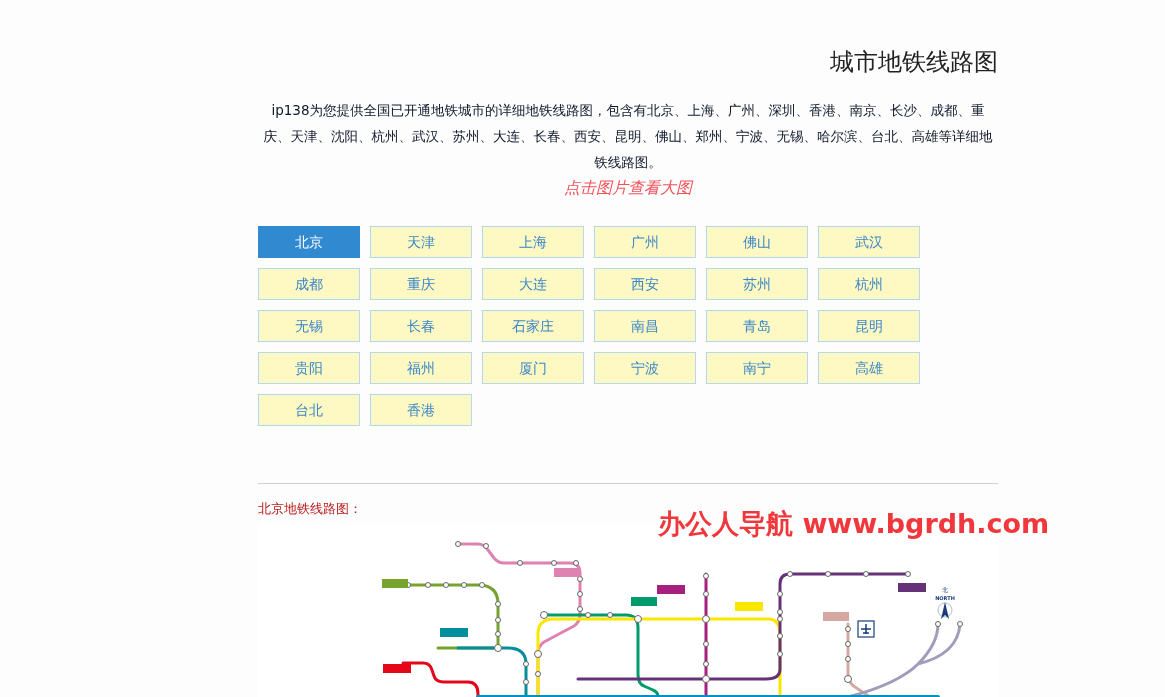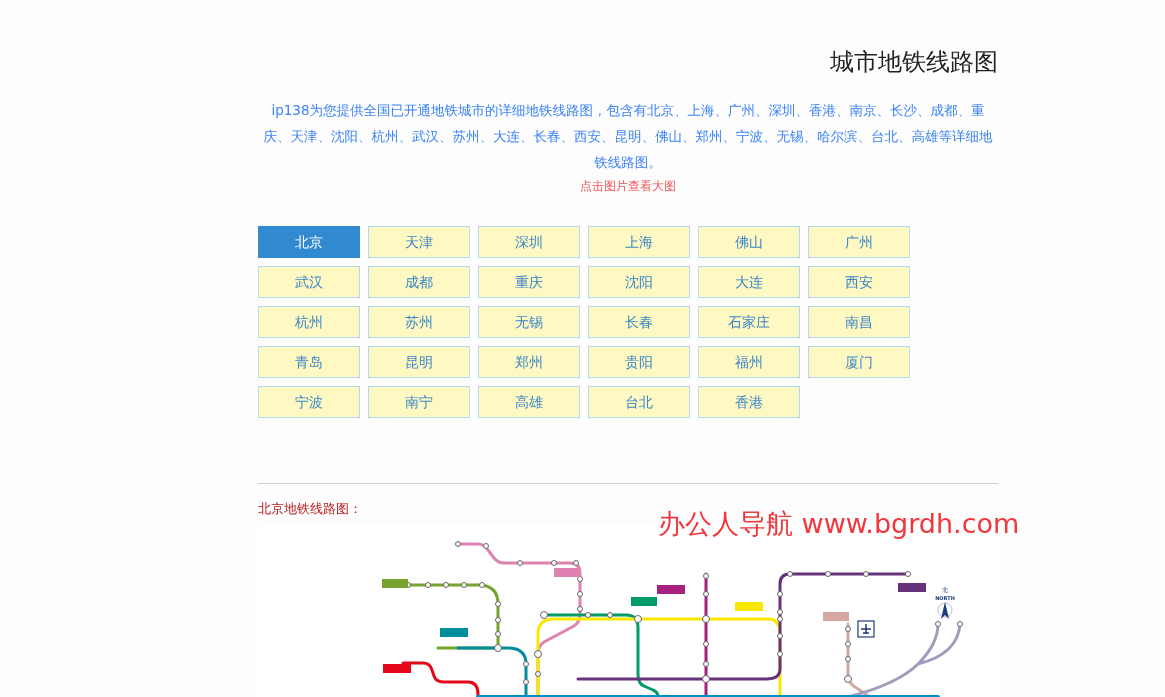--- a/index.html
+++ b/index.html
@@ -12,33 +12,32 @@
   }
   .container { position: absolute; left: 258px; top: 0; width: 740px; }
   .page-title {
     position: absolute; top: 36px; left: 0; width: 740px;
     text-align: right; font-size: 24px; color: #222; font-weight: normal;
     letter-spacing: 0px;
     margin-top: 10px;
   }
   .intro {
     position: absolute; top: 97px; left: 0; width: 740px;
-    text-align: center; font-size: 13.5px; line-height: 26px; color: #3b82f6;
+    text-align: center; font-size: 13.5px; line-height: 26px; color: #0f172a;
   }
   .hint {
     position: absolute; top: 178px; left: 0; width: 740px;
-    text-align: center; font-size: 12px; color: #f0545b;
+    text-align: center; font-size: 16px; color: #f0545b; font-style: italic;
   }
   .city-grid {
     position: absolute; top: 226px; left: 0; width: 740px;
     display: grid;
     grid-template-columns: repeat(6, 102px);
     column-gap: 10px;
     row-gap: 10px;
-    gap: 8px;
   }
   .city-btn {
     height: 32px; line-height: 30px;
     border: 1px solid #b5d8ee;
     background: #fef9c3;
     color: #3a86c8;
     text-align: center; font-size: 14px;
     cursor: pointer;
   }
   .city-btn.active {
@@ -46,61 +45,58 @@
   }
   .divider {
     position: absolute; top: 483px; left: 0; width: 740px; height: 1px;
     background: #cfcfcf;
   }
   .map-label {
     position: absolute; top: 500px; left: 0; font-size: 13px; color: #b91c1c;
   }
   .watermark {
     position: absolute; top: 506px; left: 658px;
-    font-size: 27px; color: #f0383c; white-space: nowrap;
+    font-size: 27px; color: #f0383c; white-space: nowrap; font-weight: bold;
   }
   .map-image {
     position: absolute; left: 258px; top: 524px; width: 740px; height: 173px;
     background: #ffffff; overflow: hidden;
   }
   .map-image svg { display: block; }
 </style>
 </head>
 <body>
 
 <div class="container">
   <h1 class="page-title">城市地铁线路图</h1>
   <p class="intro">ip138为您提供全国已开通地铁城市的详细地铁线路图，包含有北京、上海、广州、深圳、香港、南京、长沙、成都、重庆、天津、沈阳、杭州、武汉、苏州、大连、长春、西安、昆明、佛山、郑州、宁波、无锡、哈尔滨、台北、高雄等详细地铁线路图。</p>
   <p class="hint">点击图片查看大图</p>
 
   <div class="city-grid">
     <div class="city-btn active">北京</div>
     <div class="city-btn">天津</div>
-    <div class="city-btn">深圳</div>
     <div class="city-btn">上海</div>
+    <div class="city-btn">广州</div>
+
     <div class="city-btn">佛山</div>
-
-    <div class="city-btn">广州</div>
     <div class="city-btn">武汉</div>
     <div class="city-btn">成都</div>
     <div class="city-btn">重庆</div>
-    <div class="city-btn">沈阳</div>
     <div class="city-btn">大连</div>
 
     <div class="city-btn">西安</div>
+    <div class="city-btn">苏州</div>
     <div class="city-btn">杭州</div>
-    <div class="city-btn">苏州</div>
     <div class="city-btn">无锡</div>
     <div class="city-btn">长春</div>
 
     <div class="city-btn">石家庄</div>
     <div class="city-btn">南昌</div>
     <div class="city-btn">青岛</div>
     <div class="city-btn">昆明</div>
-    <div class="city-btn">郑州</div>
 
     <div class="city-btn">贵阳</div>
     <div class="city-btn">福州</div>
     <div class="city-btn">厦门</div>
     <div class="city-btn">宁波</div>
 
     <div class="city-btn">南宁</div>
     <div class="city-btn">高雄</div>
     <div class="city-btn">台北</div>
     <div class="city-btn">香港</div>

